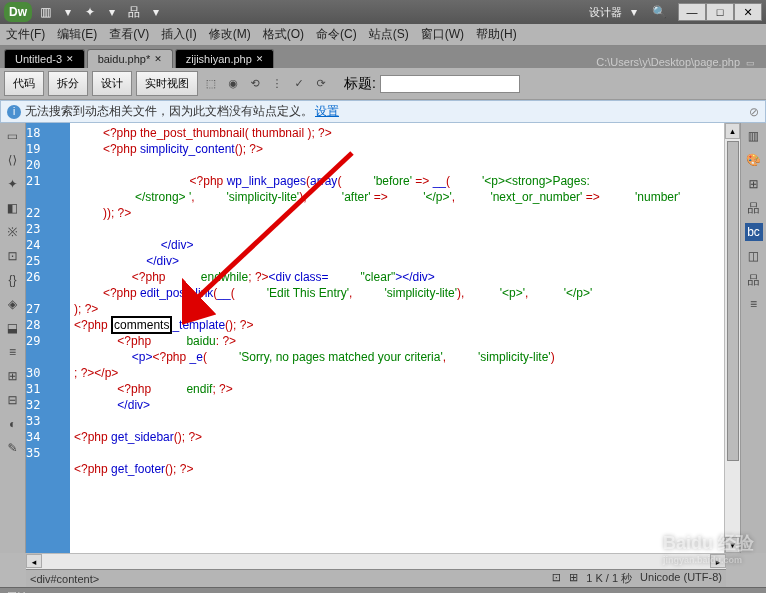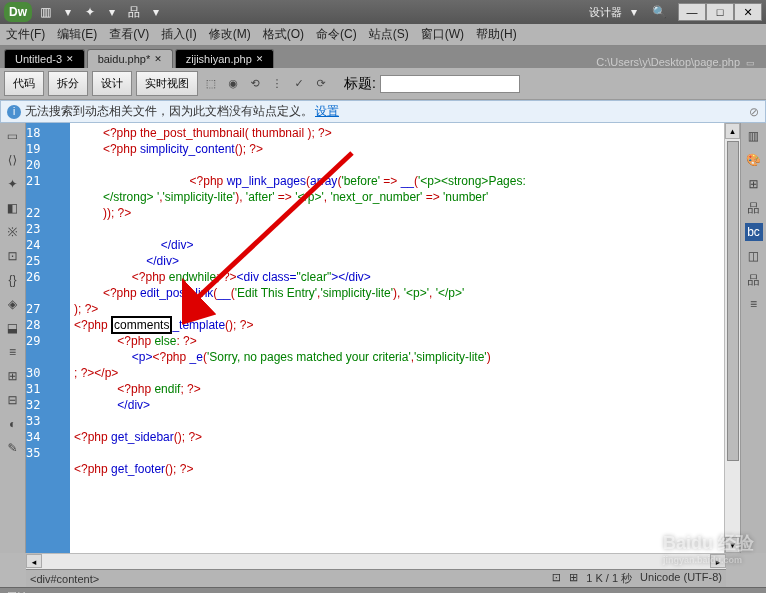--- a/index.html
+++ b/index.html
@@ -30,21 +30,21 @@
 .leftgutter { width: 26px; background: #b5b5b5; border-right: 1px solid #999; display: flex; flex-direction: column; align-items: center; padding-top: 4px; gap: 6px; }
 .lgicon { width: 18px; height: 18px; font-size: 12px; color: #444; text-align: center; line-height: 18px; }
 .linenums { width: 44px; background: #4a90d0; color: #fff; font-family: Consolas, monospace; font-size: 12px; text-align: left; padding: 2px 4px 0 0; line-height: 16px; }
 .code { flex: 1; font-family: Consolas, monospace; font-size: 12px; padding: 2px 4px; line-height: 16px; white-space: pre; overflow: hidden; position: relative; }
 .rightgutter { width: 26px; background: #b5b5b5; border-left: 1px solid #999; display: flex; flex-direction: column; align-items: center; padding-top: 4px; gap: 6px; }
 .scrollbar { width: 16px; background: #e8e8e8; border-left: 1px solid #bbb; position: relative; }
 .sbtn { height: 16px; background: #ddd; border: 1px solid #aaa; text-align: center; font-size: 9px; line-height: 14px; }
 .sthumb { position: absolute; left: 2px; width: 12px; background: #bbb; border: 1px solid #888; }
 .r { color: #c00000; }
 .b { color: #0000cc; }
-.g { color: #008000; }
+.g { color: #008000; margin-left: 32px; }
 .k { color: #000; }
 .boxed { border: 2px solid #000; padding: 0 1px; text-align: right; }
 .arrow { position: absolute; left: 112px; top: 20px; pointer-events: none; }
 .statusbar { height: 18px; background: #b5b5b5; border-top: 1px solid #888; display: flex; align-items: center; padding: 0 4px; font-size: 11px; color: #333; 
 width:700px; margin-left:26px;}
 .statusbar .sright { margin-left: auto; display: flex; gap: 8px; }
 .proprow { height: 20px; background: #8a8a8a; border-top: 1px solid #666; display: flex; align-items: center; padding: 0 6px; font-size: 11px; color: #eee; }
 .watermark { position: absolute; right: 12px; bottom: 28px; font-size: 18px; color: rgba(255,255,255,0.5); font-weight: bold; pointer-events: none; text-shadow: 0 0 4px rgba(0,0,0,0.3); }
 .watermark small { display: block; font-size: 9px; color: rgba(255,255,255,0.4); }
 .hscroll { height:16px; background:#e8e8e8; border-top:1px solid #bbb; margin-left:26px; width:700px; display:flex; }
@@ -152,21 +152,21 @@
                 <span class="r">&lt;?php </span><span class="b">wp_link_pages</span><span class="r">(</span><span class="b">array</span><span class="r">(</span><span class="g">'before'</span><span class="r"> =&gt; </span><span class="b">__</span><span class="r">(</span><span class="g">'&lt;p&gt;&lt;strong&gt;Pages:</span>
     <span class="g">&lt;/strong&gt; '</span><span class="r">,</span><span class="g">'simplicity-lite'</span><span class="r">), </span><span class="g">'after'</span><span class="r"> =&gt; </span><span class="g">'&lt;/p&gt;'</span><span class="r">, </span><span class="g">'next_or_number'</span><span class="r"> =&gt; </span><span class="g">'number'</span>
     <span class="r">)); ?&gt;</span>
 
             <span class="b">&lt;/div&gt;</span>
           <span class="b">&lt;/div&gt;</span>
         <span class="r">&lt;?php </span><span class="g">endwhile</span><span class="r">; ?&gt;</span><span class="b">&lt;div class=</span><span class="g">"clear"</span><span class="b">&gt;&lt;/div&gt;</span>
     <span class="r">&lt;?php </span><span class="b">edit_post_link</span><span class="r">(</span><span class="b">__</span><span class="r">(</span><span class="g">'Edit This Entry'</span><span class="r">,</span><span class="g">'simplicity-lite'</span><span class="r">), </span><span class="g">'&lt;p&gt;'</span><span class="r">, </span><span class="g">'&lt;/p&gt;'</span>
 <span class="r">); ?&gt;</span>
 <span class="r">&lt;?php </span><span class="boxed k">comments</span><span class="b">_template</span><span class="r">(); ?&gt;</span>
-      <span class="r">&lt;?php </span><span class="g">else</span><span class="r">: ?&gt;</span>
+      <span class="r">&lt;?php </span><span class="g">baidu</span><span class="r">: ?&gt;</span>
         <span class="b">&lt;p&gt;</span><span class="r">&lt;?php </span><span class="b">_e</span><span class="r">(</span><span class="g">'Sorry, no pages matched your criteria'</span><span class="r">,</span><span class="g">'simplicity-lite'</span><span class="r">)</span>
 <span class="r">; ?&gt;&lt;/p&gt;</span>
       <span class="r">&lt;?php </span><span class="g">endif</span><span class="r">; ?&gt;</span>
       <span class="b">&lt;/div&gt;</span>
 
 <span class="r">&lt;?php </span><span class="b">get_sidebar</span><span class="r">(); ?&gt;</span>
 
 <span class="r">&lt;?php </span><span class="b">get_footer</span><span class="r">(); ?&gt;</span>
 
 <svg class="arrow" width="200" height="200">

